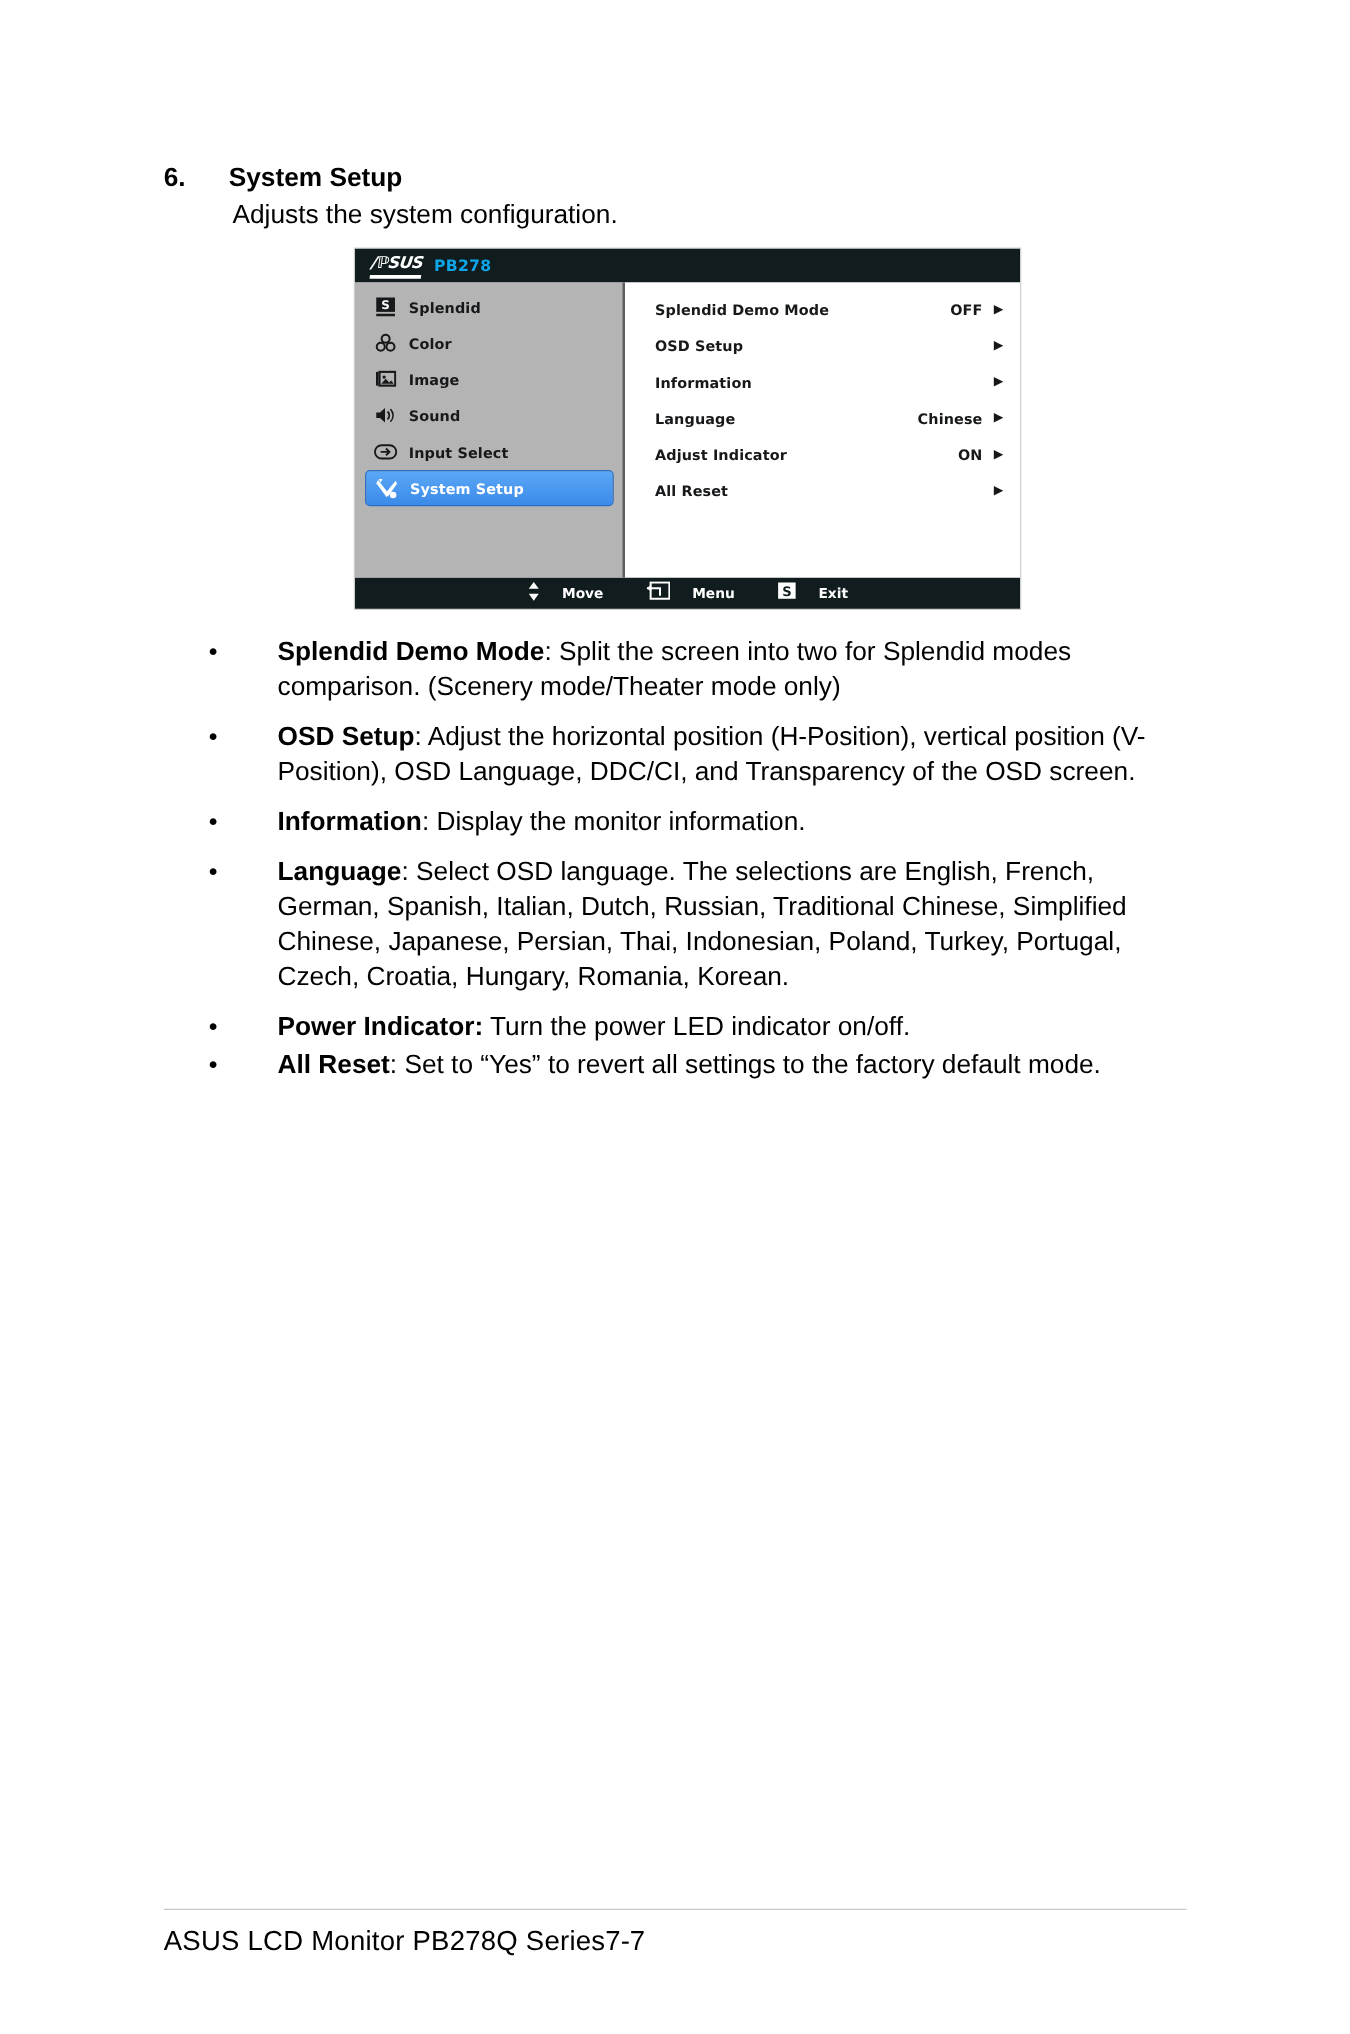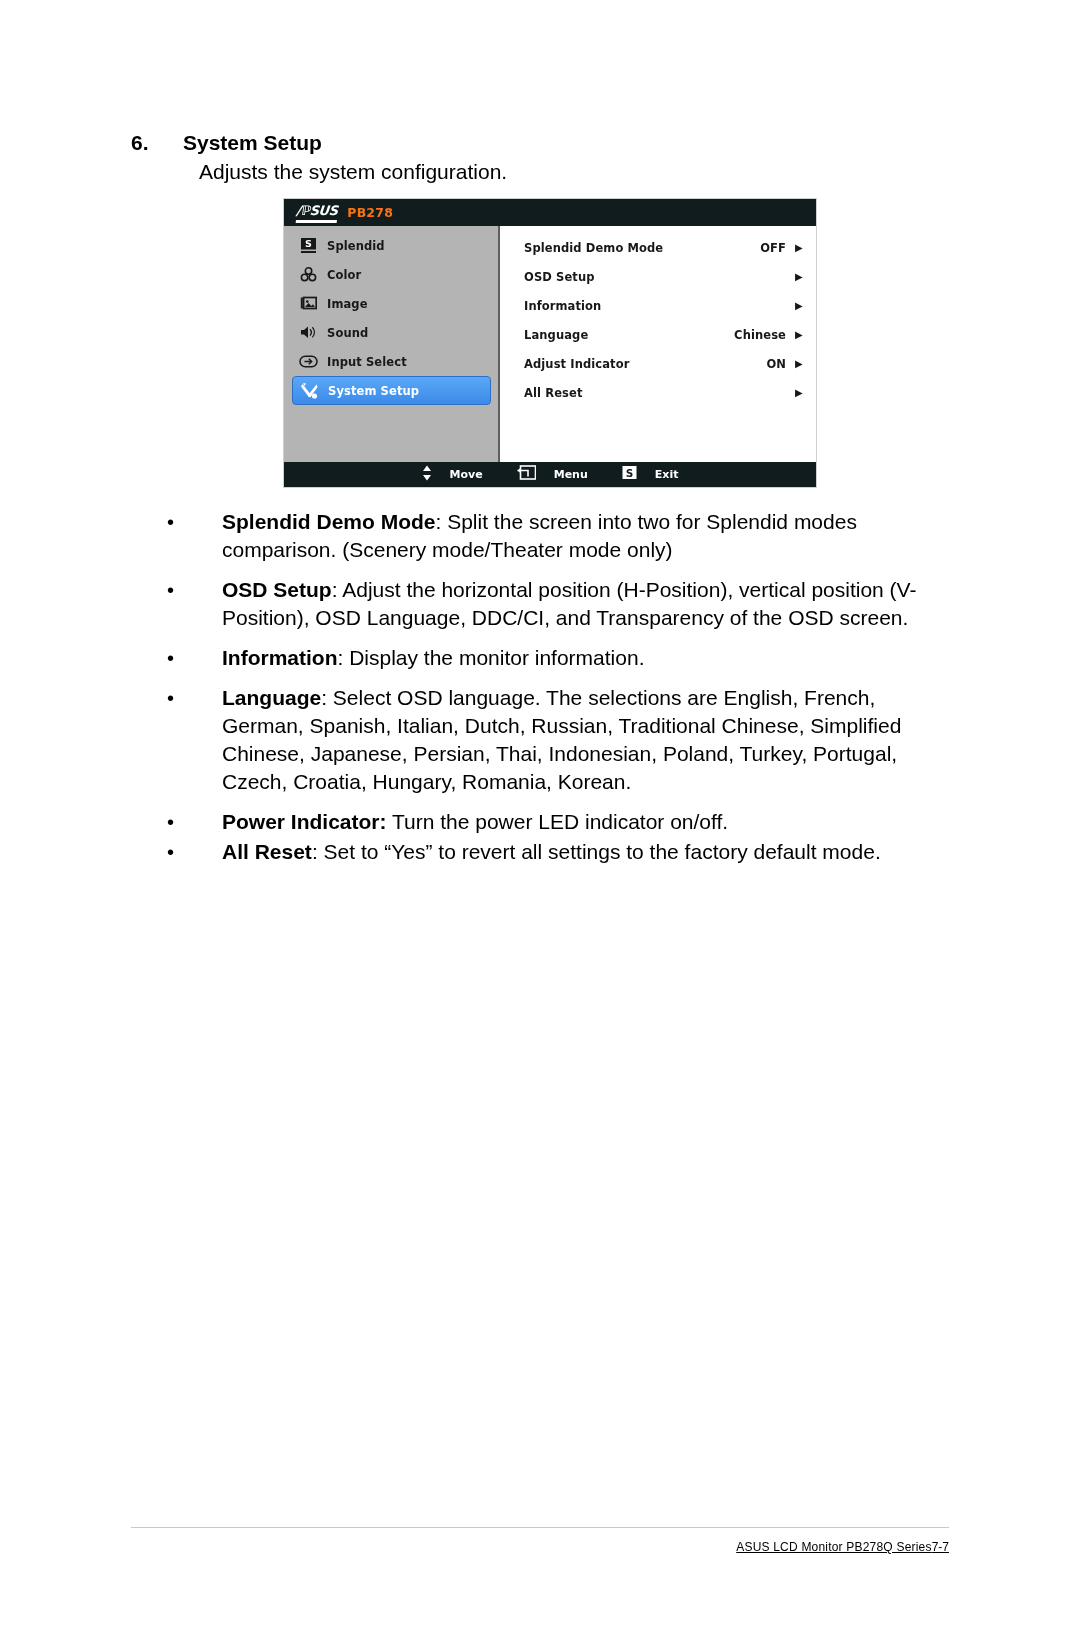--- a/index.html
+++ b/index.html
@@ -18,21 +18,21 @@
     display:flex; align-items:flex-start;
   }
   .heading-num{
     font-size:21px; font-weight:bold; width:52px; flex:0 0 52px;
     line-height:26px;
   }
   .heading-title{
     font-size:21px; font-weight:bold; line-height:26px;
   }
   .heading-sub{
-    position:absolute; left:199px; top:158px;
+    position:absolute; left:186px; top:158px;
     font-size:21px; line-height:27px; font-weight:normal;
   }
 
   
   .osd{
     position:absolute; left:283px; top:198px;
     width:534px; height:290px;
     background:#ffffff;
     border:1px solid #cfcfcf;
     font-family:"DejaVu Sans", sans-serif;
@@ -45,21 +45,21 @@
   }
   .asus-logo{
     display:inline-block; position:relative;
     color:#ffffff; font-size:13px; font-weight:bold;
     letter-spacing:-0.5px; font-style:italic;
     padding-bottom:2px;
     border-bottom:3px solid #ffffff;
     transform:skewX(-8deg);
   }
   .osd-model{
-    color:#f97316; font-size:12.5px; font-weight:bold; margin-left:9px;
+    color:#0ea5e9; font-size:12.5px; font-weight:bold; margin-left:9px;
     letter-spacing:0.2px;
     text-align:right;
   }
   .osd-body{
     display:flex; height:236px;
   }
   .osd-sidebar{
     width:216px; background:#b4b4b4;
     border-right:2px solid #5e5e5e;
     padding-top:5px; box-sizing:border-box;
@@ -130,23 +130,22 @@
   .bullet b{ font-weight:bold; }
   .bullet.tight{ margin-bottom:2px; }
 
   
   .page-rule{
     position:absolute; left:131px; top:1527px; width:818px;
     height:1px; background:#c8c8c8;
   }
   .page-footer{
     position:absolute; left:131px; top:1540px; width:818px;
-    display:flex; justify-content:flex-end;
-    font-size:12px;
-    text-decoration:underline;
+    display:flex; justify-content:flex-start;
+    font-size:22px;
   }
   .footer-left{ font-weight:normal; letter-spacing:0.2px; }
   .footer-right{ font-weight:normal; }
 </style>
 </head>
 <body>
 
 <div class="heading-row">
   <span class="heading-num">6.</span>
   <span class="heading-title">System Setup</span>

